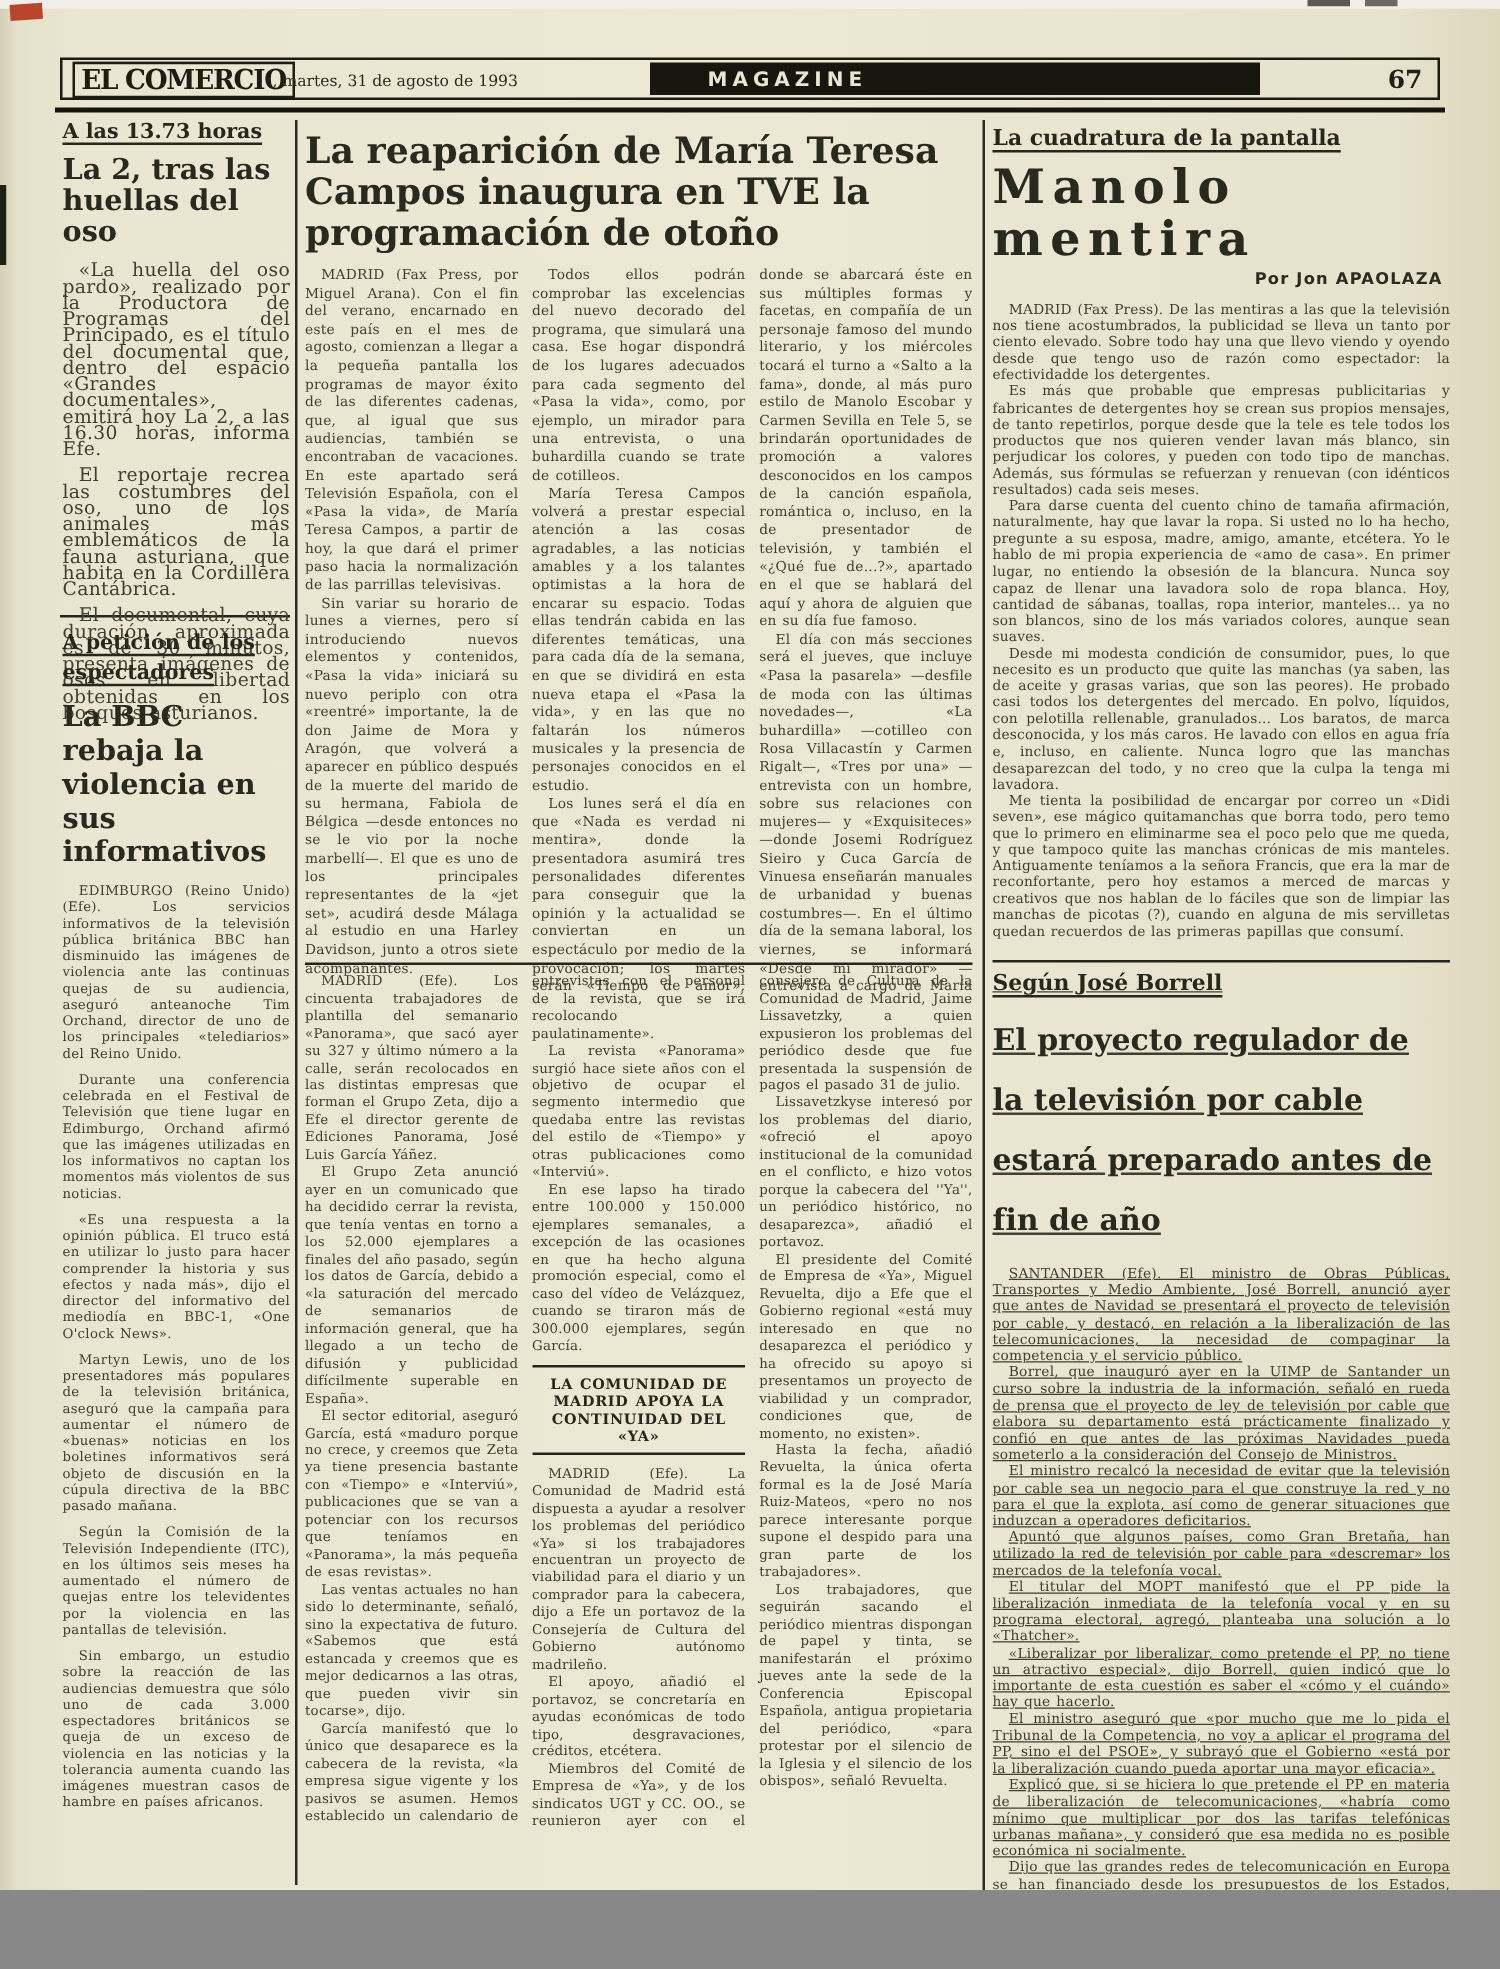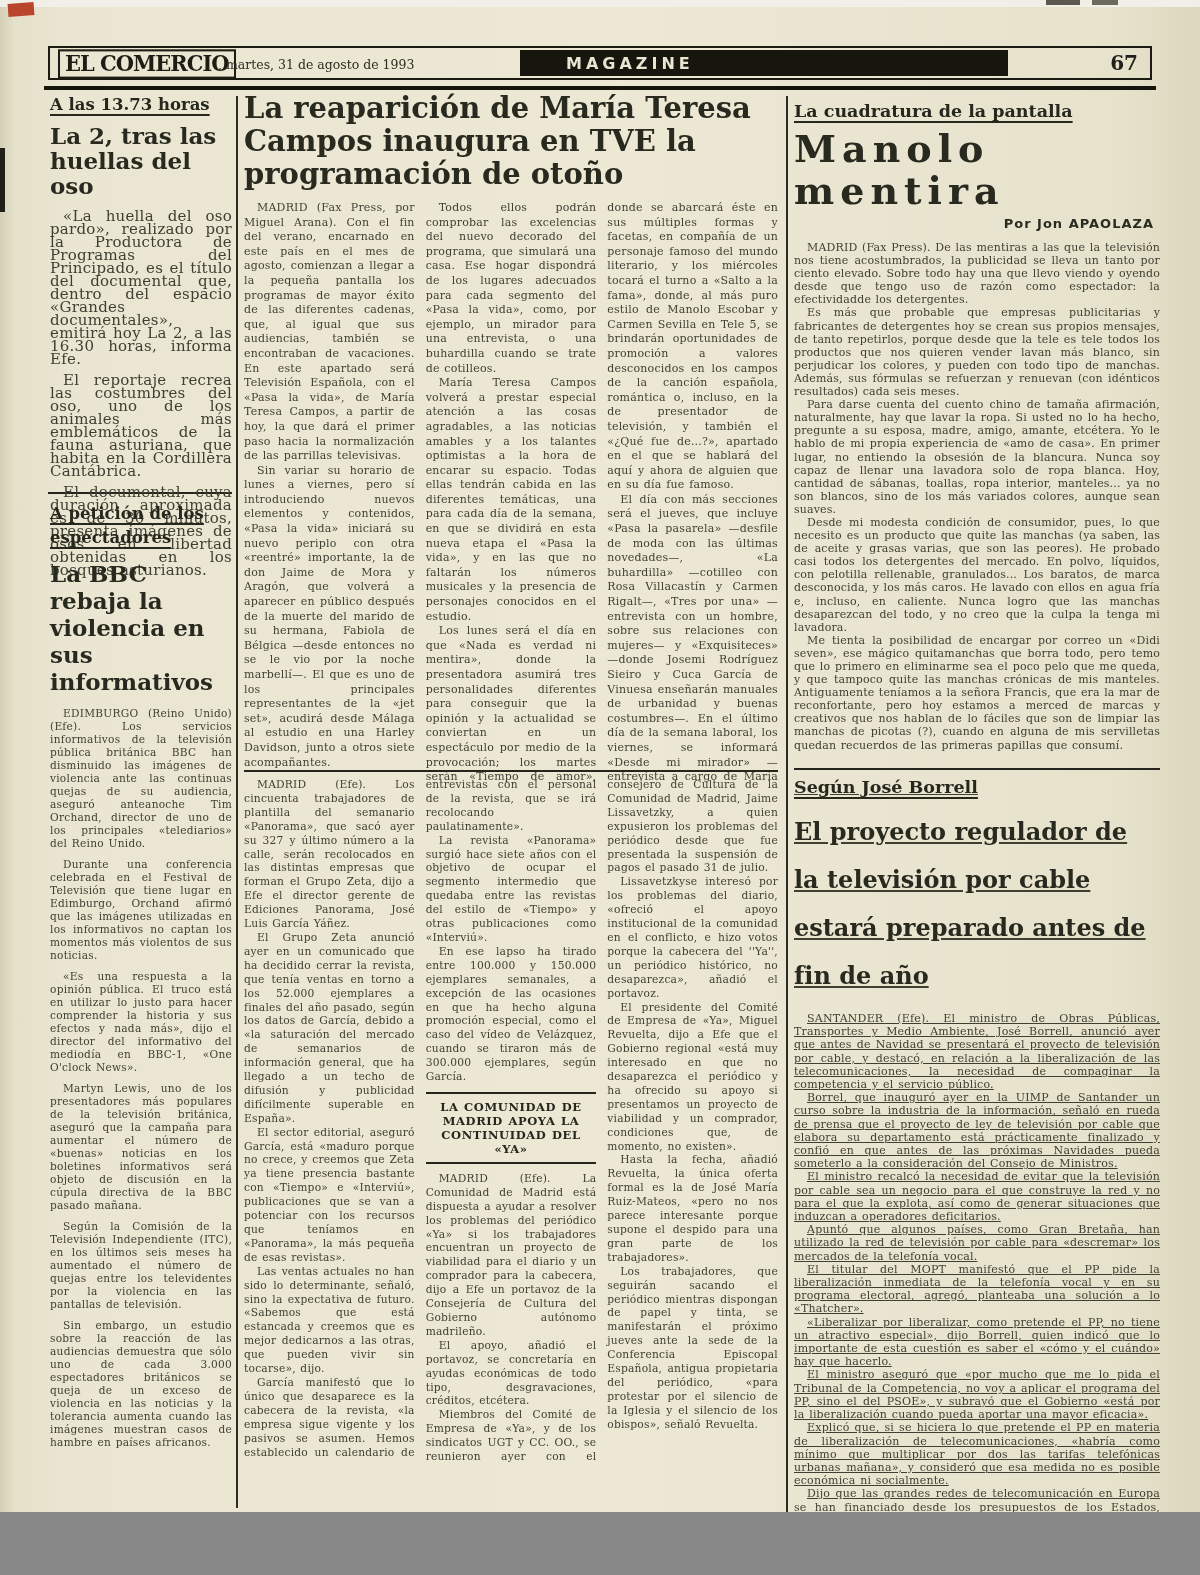--- a/index.html
+++ b/index.html
@@ -50,21 +50,21 @@
   #left-a1{position:absolute;left:50px;top:95px;width:182px;}
   #left-a1 .kicker{font-size:16.5px;line-height:20px;}
   #left-a1 .headline{font-size:23px;line-height:25px;margin:8px 0 12px 0;}
   #left-a1 .body{font-size:15px;line-height:13px;letter-spacing:.25px;word-spacing:1px;}
   #left-a2{position:absolute;left:50px;top:502px;width:182px;}
   #left-a2 .kicker{font-size:16.5px;line-height:24px;}
   #left-a2 .headline{font-size:23px;line-height:27px;margin:10px 0 12px 0;}
   #left-a2 .body{font-size:10.6px;line-height:13px;letter-spacing:.25px;word-spacing:1px;max-height:850px;overflow:hidden;}
 
   
-  #center-top{position:absolute;left:244px;top:92px;width:534px;}
+  #center-top{position:absolute;left:244px;top:104px;width:534px;}
   #center-top .headline{font-size:29px;line-height:33px;margin:0 0 10px 0;}
   #center-top .body{columns:3;column-gap:11px;column-fill:auto;height:588px;overflow:hidden;
     font-size:11px;line-height:14.6px;letter-spacing:.2px;word-spacing:1px;}
 
   
   #right-top{position:absolute;left:794px;top:100px;width:366px;}
   #right-top .kicker{font-size:17.5px;line-height:22px;}
   #right-top .headline{font-size:38px;line-height:42px;letter-spacing:6px;margin:6px 0 0 0;}
   .byline{text-align:right;font-family:"DejaVu Sans","Liberation Sans",sans-serif;
     font-weight:700;font-size:13px;letter-spacing:1px;color:#2a2b21;margin:4px 6px 10px 0;}

